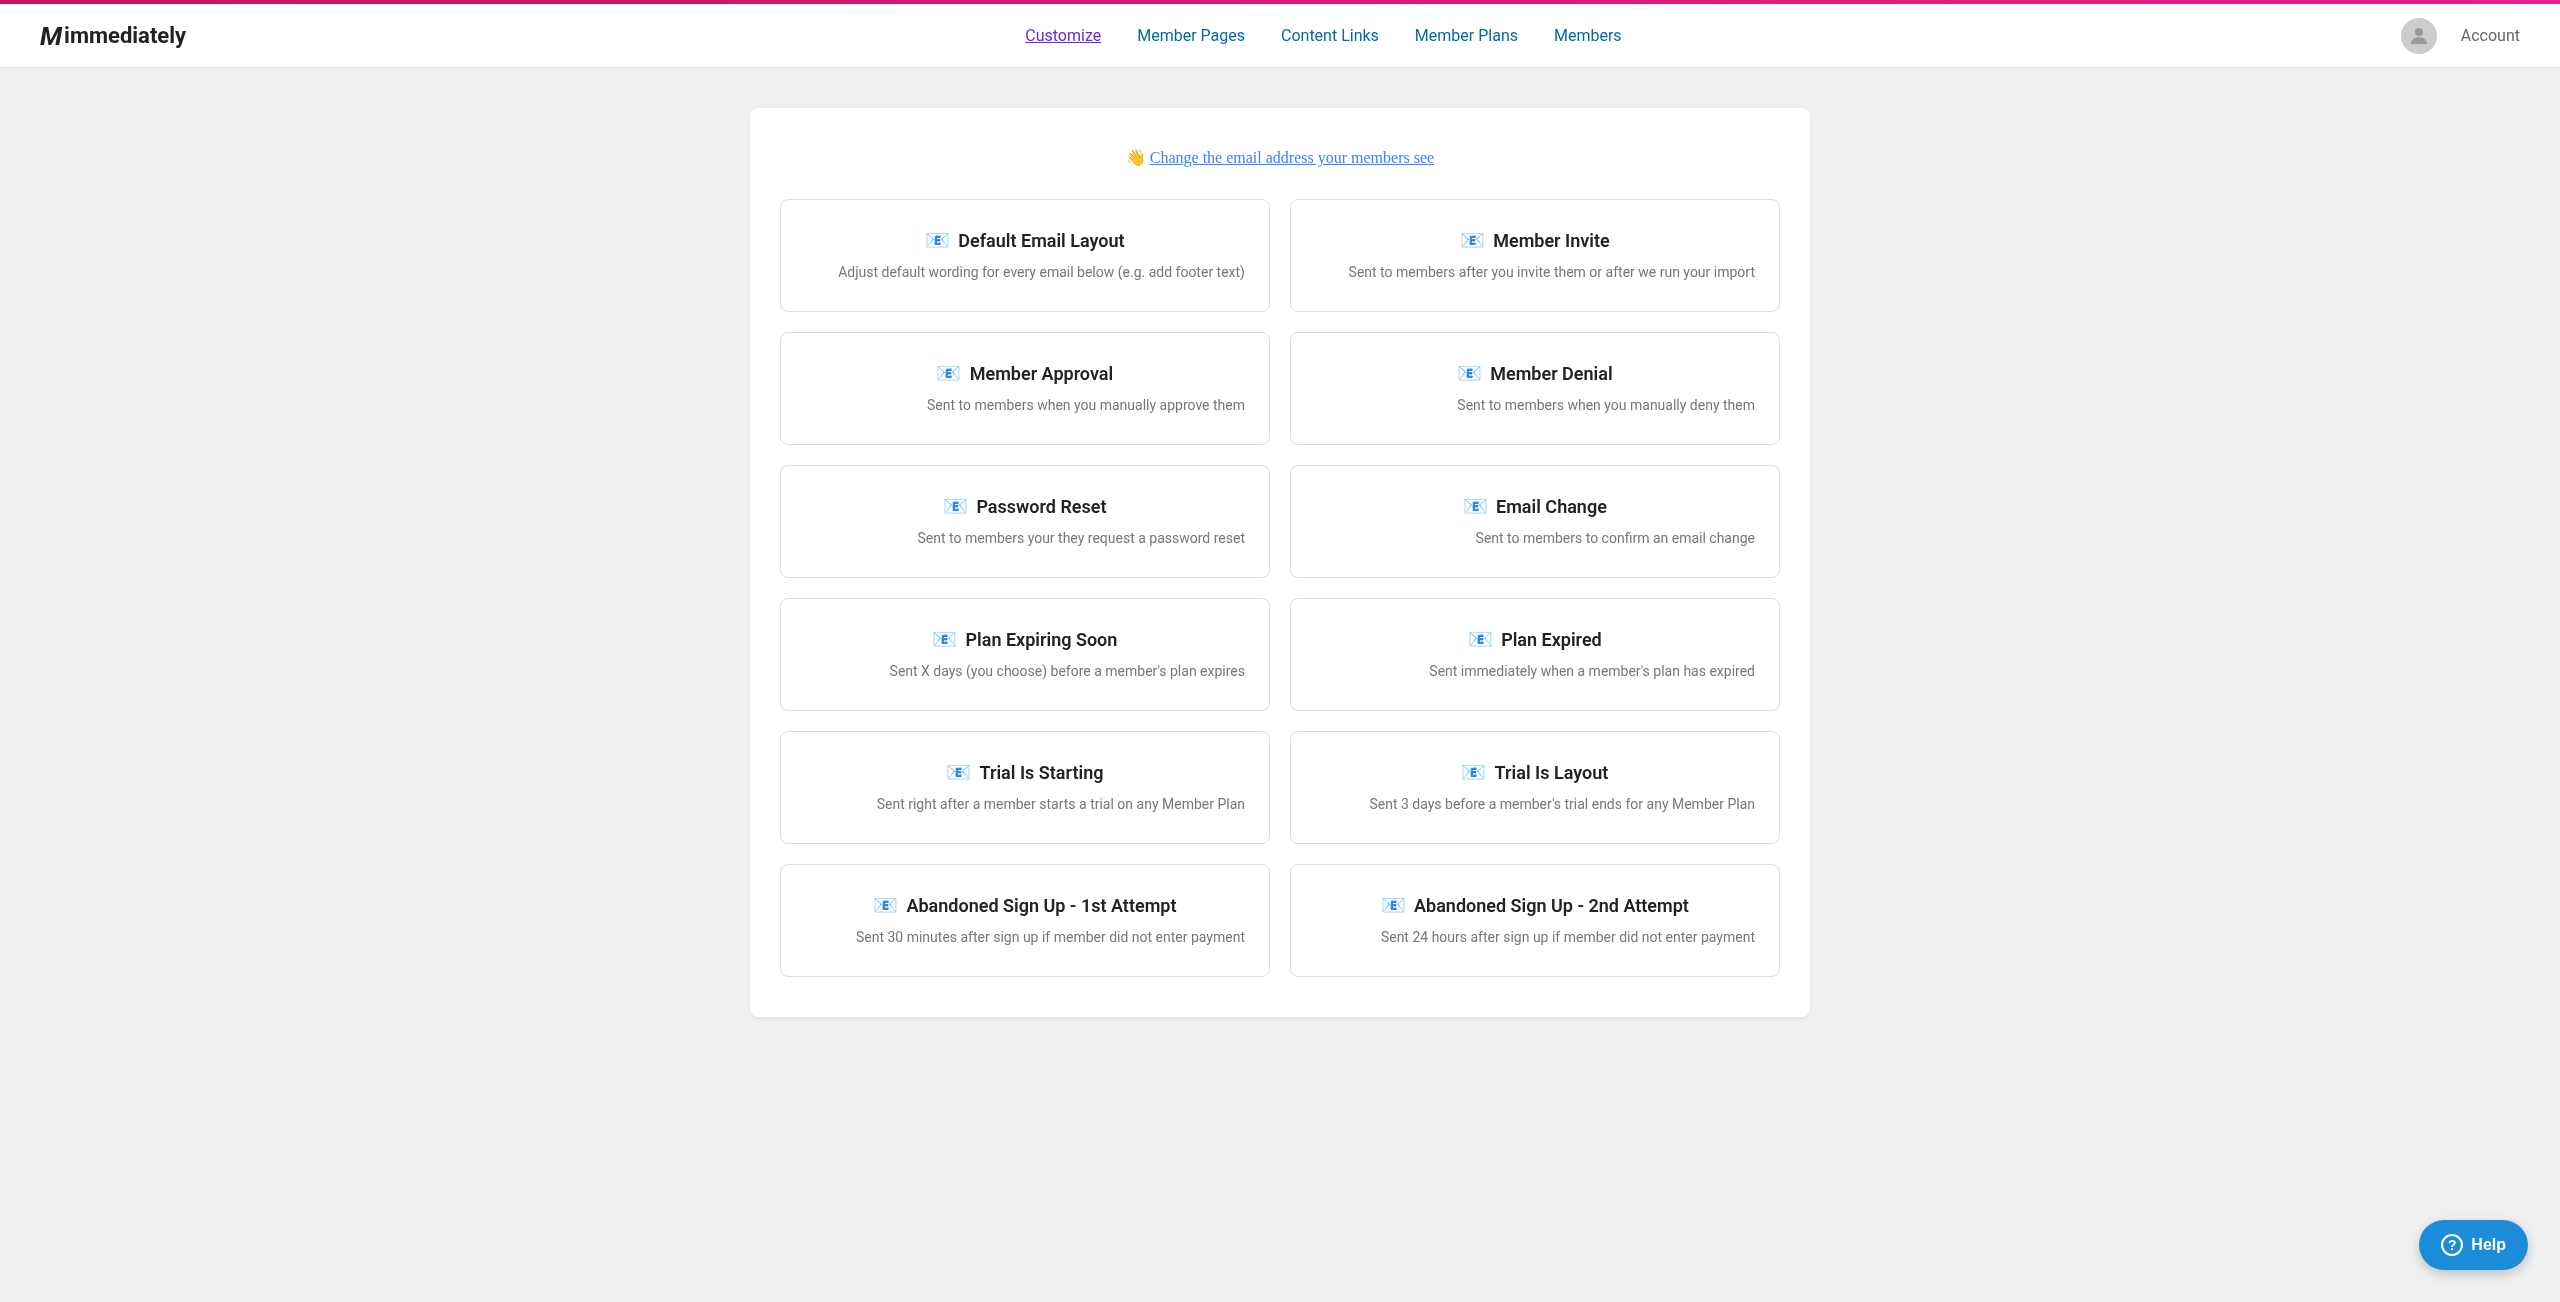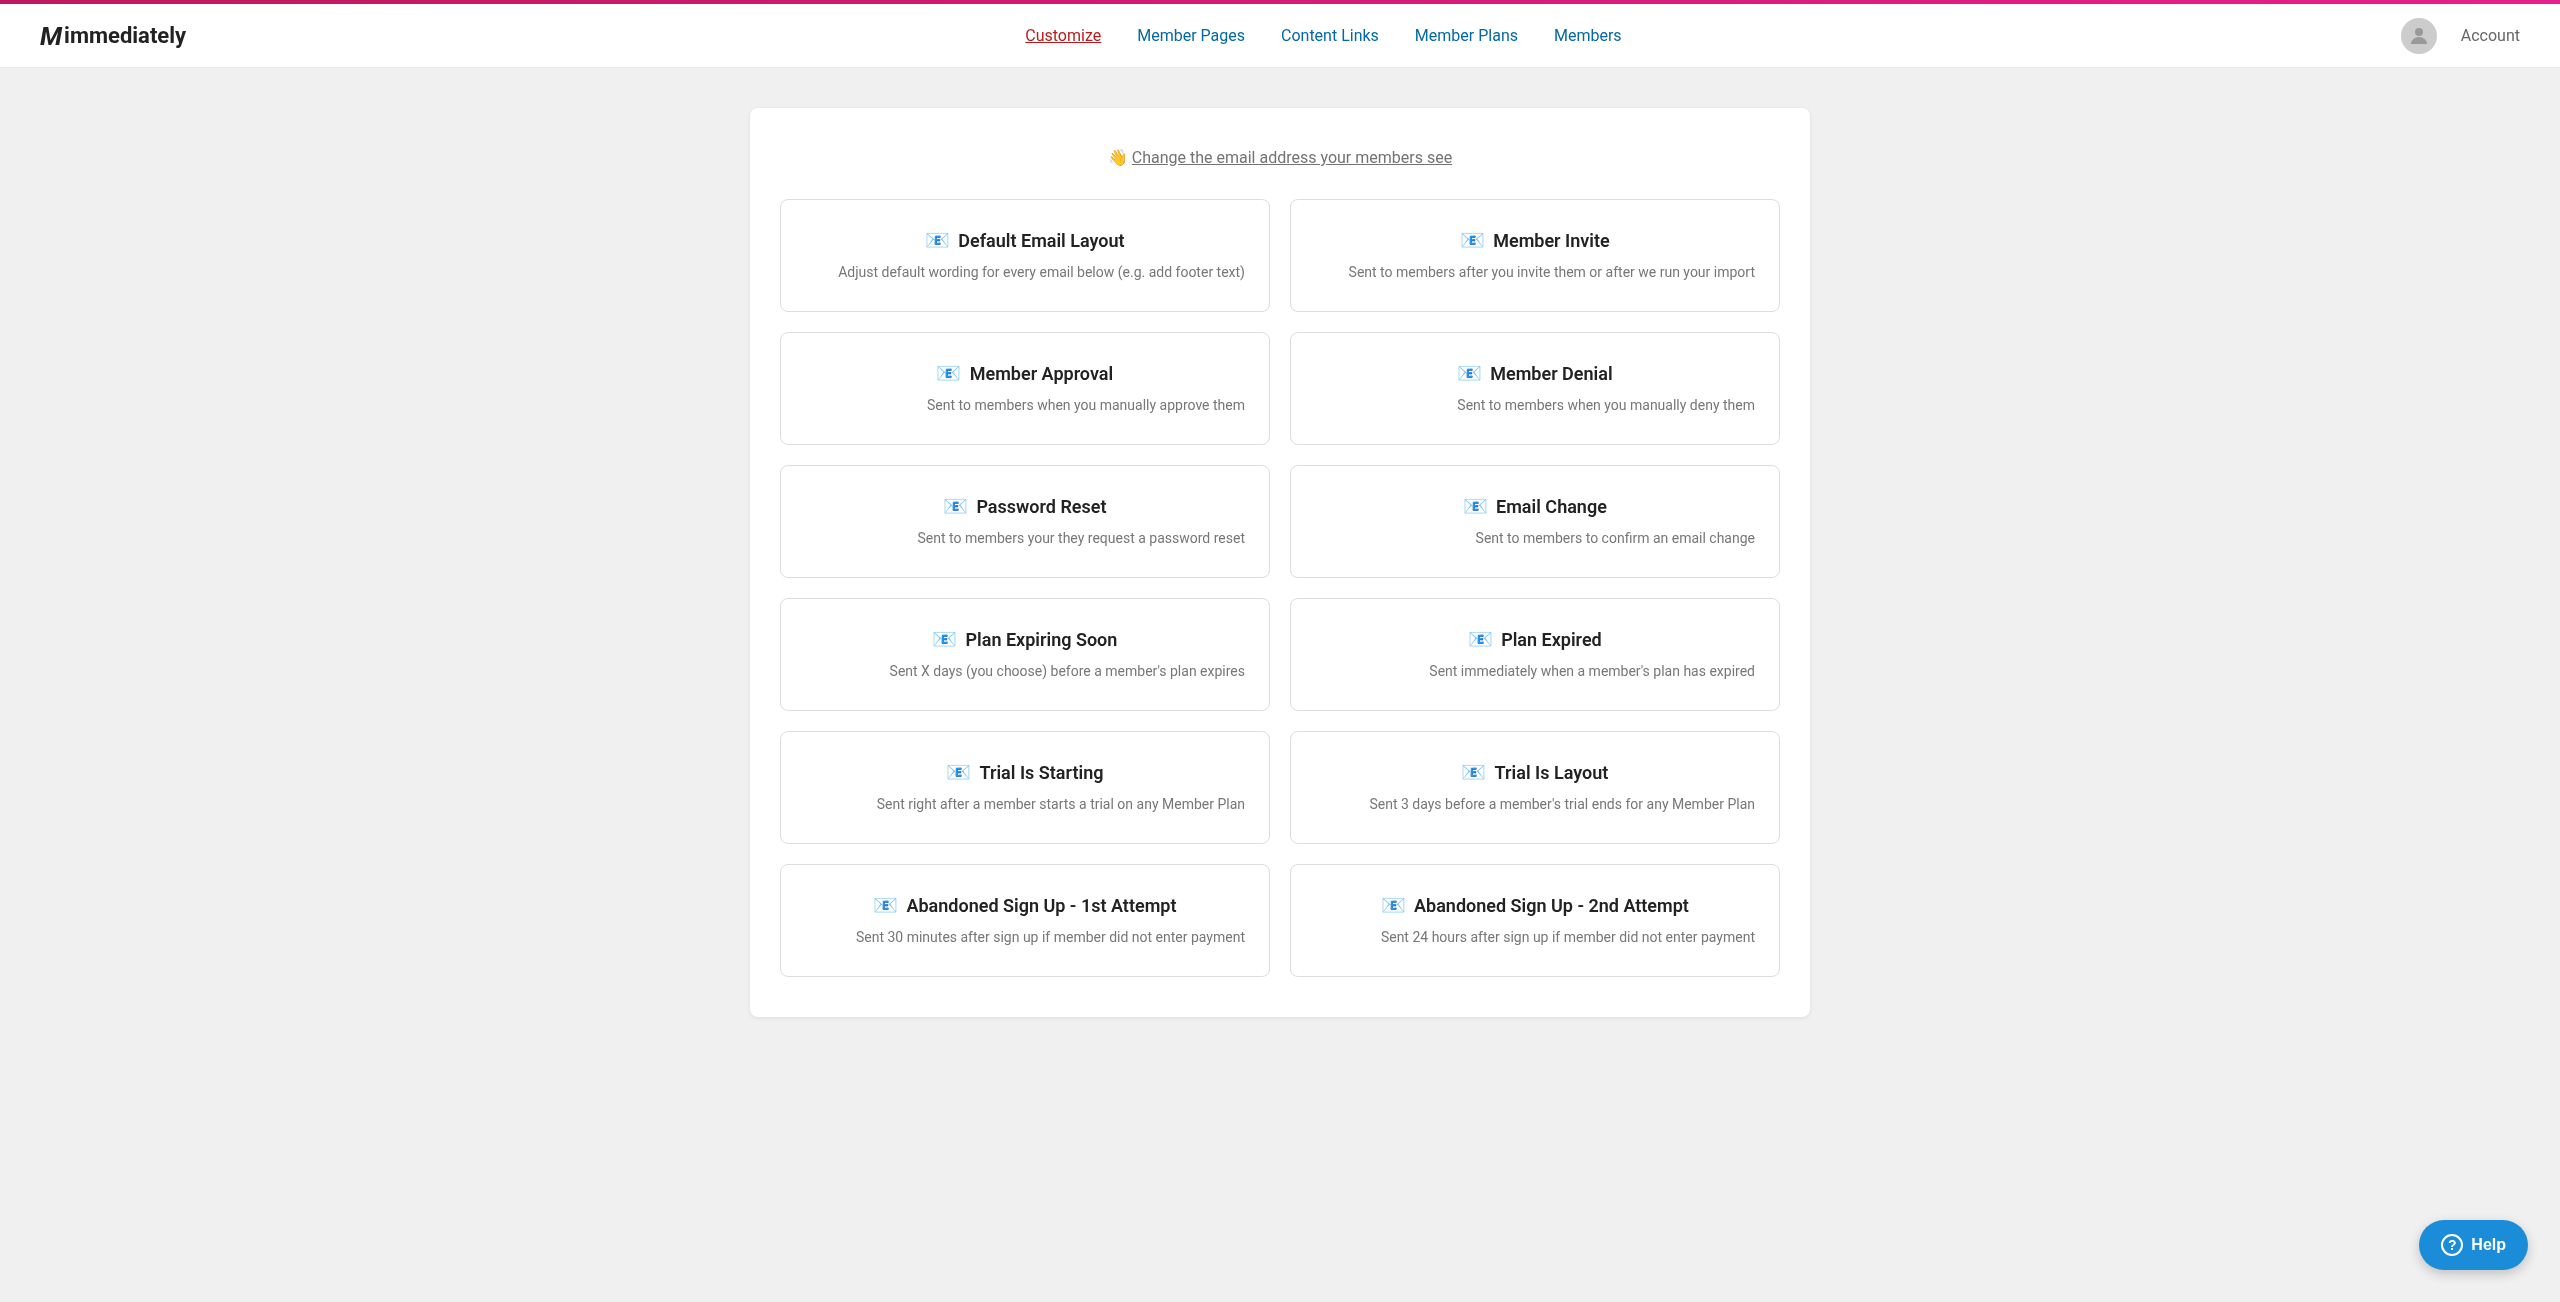--- a/index.html
+++ b/index.html
@@ -60,21 +60,21 @@
 
     .nav-item {
       font-size: 16px;
       color: #0369a1;
       text-decoration: none;
       cursor: pointer;
       white-space: nowrap;
     }
 
     .nav-item.active {
-      color: #b91c1c;
+      color: #6d28d9;
       text-decoration: underline;
     }
 
     .account-section {
       display: flex;
       align-items: center;
       gap: 24px;
       cursor: pointer;
     }
 
@@ -109,23 +109,24 @@
       box-shadow: 0 1px 4px rgba(0,0,0,0.08);
     }
 
     .top-link-row {
       text-align: center;
       margin-bottom: 32px;
       font-size: 16px;
     }
 
     .top-link {
-      color: #737373;
+      color: #3b82f6;
       text-decoration: underline;
       cursor: pointer;
+      font-family: Liberation Serif, serif;
     }
 
     .grid {
       display: grid;
       grid-template-columns: 1fr 1fr;
       gap: 20px;
     }
 
     .card {
       border: 1px solid #ddd;

